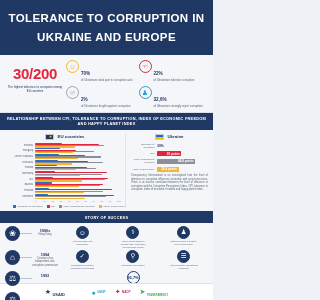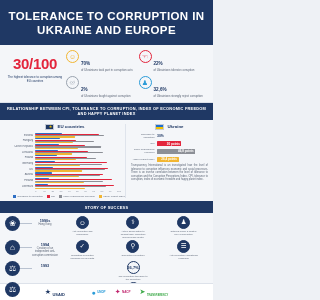--- a/index.html
+++ b/index.html
@@ -15,21 +15,21 @@
   .header {
     background: #1f3864;
     padding: 9px 6px 8px;
     text-align: center;
   }
   .header h1 {
     color: #ffffff;
     font-size: 11.5px;
     font-weight: bold;
     letter-spacing: 0.4px;
-    line-height: 14px;
+    line-height: 19px;
     text-transform: uppercase;
   }
 
   
   .stats {
     background: #f4f6f9;
     display: flex;
     padding: 5px 4px 4px;
     border-bottom: 1px solid #dde2ea;
   }
@@ -141,21 +141,21 @@
 <body>
 
 <div class="page">
 
   <div class="header">
     <h1>TOLERANCE TO CORRUPTION IN UKRAINE AND EUROPE</h1>
   </div>
 
   <div class="stats">
     <div class="bignum-wrap">
-      <div class="bignum">30/100</div>
+      <div class="bignum">30/200</div>
       <div class="bignum-cap">The highest tolerance to corruption among EU countries</div>
     </div>
     <div class="stat-grid">
       <div class="stat">
         <div class="circ y">☺</div>
         <div class="stat-txt">
           <span class="stat-val">70%</span>
           <div class="stat-desc">of Ukrainians took part in corruption acts</div>
         </div>
       </div>

